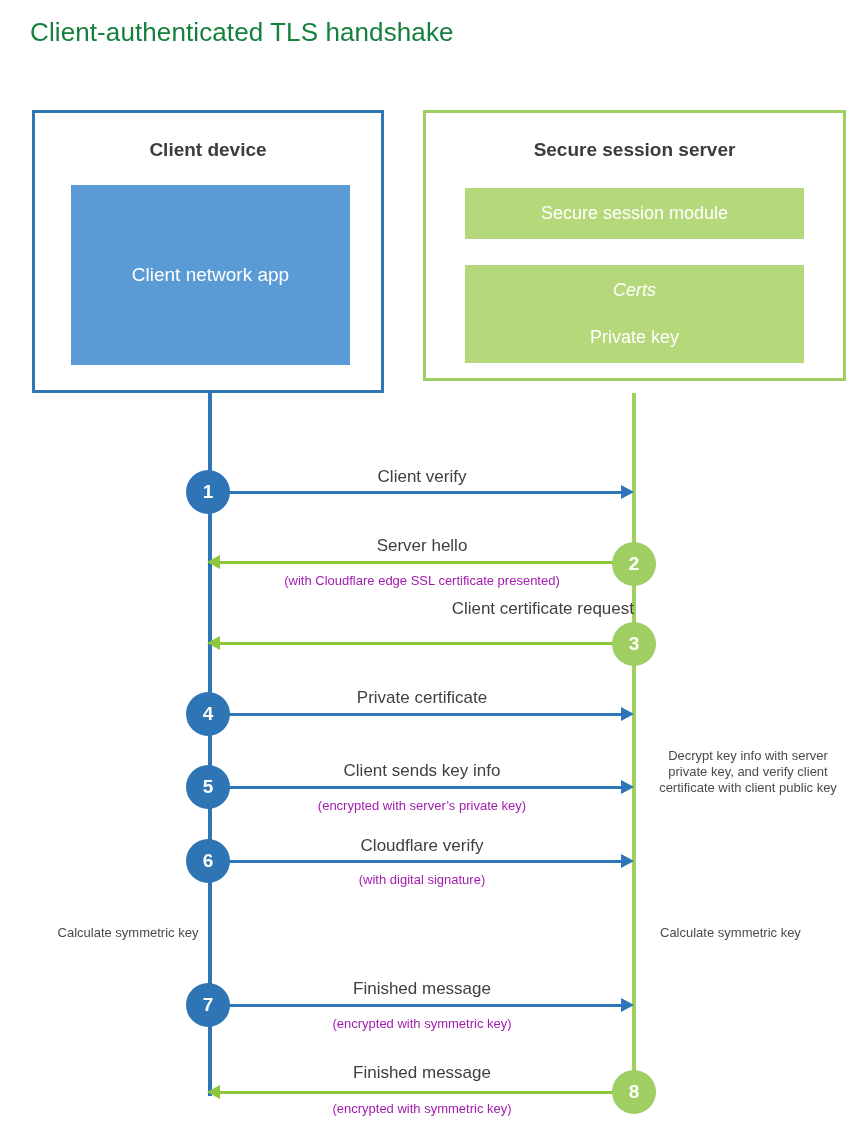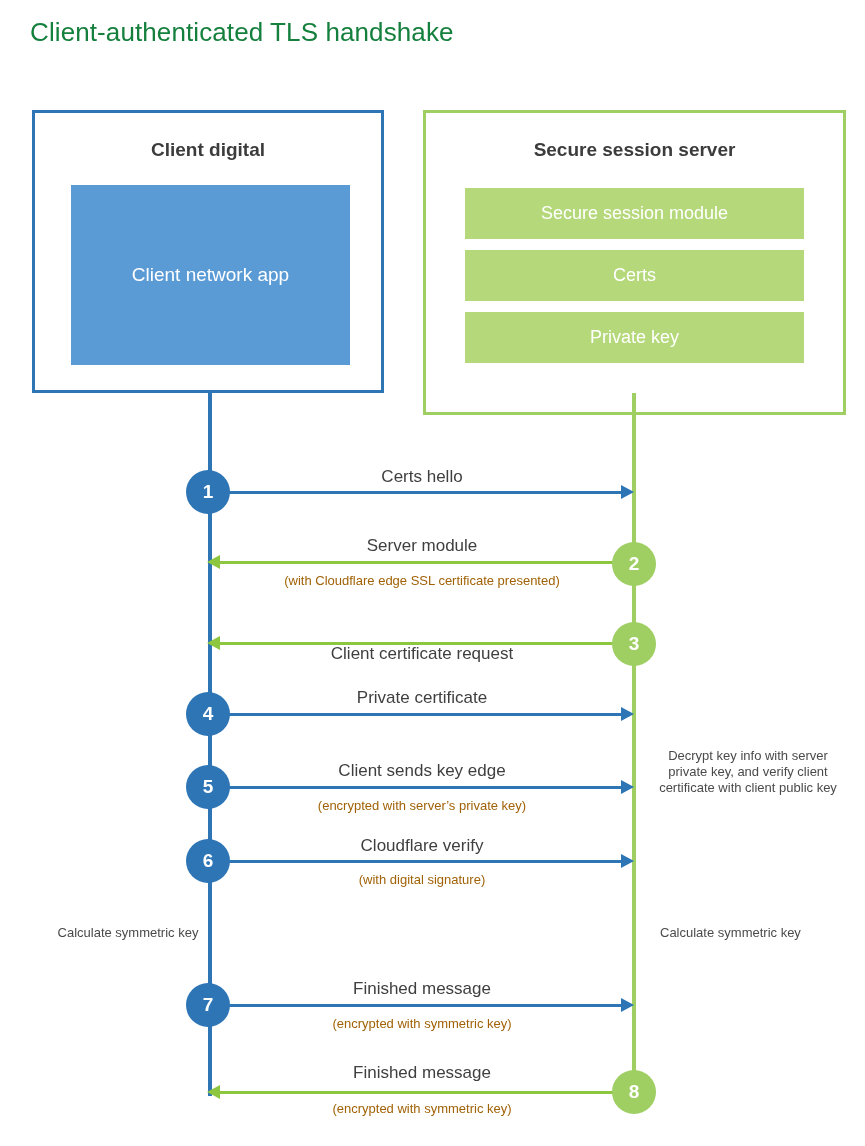--- a/index.html
+++ b/index.html
@@ -45,21 +45,21 @@
     left: 32px;
     top: 110px;
     width: 352px;
     height: 283px;
     border: 3px solid #2e75b6;
   }
   .party-box.server {
     left: 423px;
     top: 110px;
     width: 423px;
-    height: 305px;
+    height: 271px;
     border: 3px solid #9fcf63;
   }
   .party-title {
     position: absolute;
     left: 0;
     right: 0;
     top: 26px;
     text-align: center;
     font-size: 19px;
     font-weight: bold;
@@ -91,21 +91,21 @@
     width: 339px;
     height: 51px;
     background: #b5d97a;
     color: #ffffff;
     font-size: 18px;
     display: flex;
     align-items: center;
     justify-content: center;
   }
   .srv-bar.b1 { top: 75px; }
-  .srv-bar.b2 { top: 137px; }
+  .srv-bar.b2 { top: 152px; font-style: italic; }
   .srv-bar.b3 { top: 199px; }
 
   
   .lifeline {
     position: absolute;
     width: 4px;
   }
   .lifeline.client-line {
     left: 208px;
     top: 393px;
@@ -156,21 +156,21 @@
   .msg-label {
     position: absolute;
     text-align: center;
     color: #3f3f3f;
     font-size: 17px;
     white-space: nowrap;
   }
   .msg-sub {
     position: absolute;
     text-align: center;
-    color: #a16207;
+    color: #a21caf;
     font-size: 13px;
     white-space: nowrap;
   }
 
   
   .side-note {
     position: absolute;
     color: #4a4a4a;
     font-size: 13px;
     line-height: 16px;
@@ -188,58 +188,58 @@
   }
 </style>
 </head>
 <body>
 
 <div class="canvas">
 
   <div class="title">Client-authenticated TLS handshake</div>
 
   <div class="party-box client">
-    <div class="party-title">Client digital</div>
+    <div class="party-title">Client device</div>
     <div class="client-app">
       <span>Client network app</span>
     </div>
   </div>
 
   <div class="party-box server">
     <div class="party-title">Secure session server</div>
     <div class="srv-bar b1">Secure session module</div>
     <div class="srv-bar b2">Certs</div>
     <div class="srv-bar b3">Private key</div>
   </div>
 
   <div class="lifeline client-line"></div>
   <div class="lifeline server-line"></div>
 
-  <div class="msg-label" style="left:210px; top:467px; width:424px;">Certs hello</div>
+  <div class="msg-label" style="left:210px; top:467px; width:424px;">Client verify</div>
   <div class="arrow-line blue" style="left:210px; top:491px; width:413px;"></div>
   <div class="arrow-head right-blue" style="left:621px; top:485px;"></div>
   <div class="bubble blue" style="left:186px; top:470px;">1</div>
 
-  <div class="msg-label" style="left:210px; top:536px; width:424px;">Server module</div>
+  <div class="msg-label" style="left:210px; top:536px; width:424px;">Server hello</div>
   <div class="arrow-line green" style="left:215px; top:561px; width:418px;"></div>
   <div class="arrow-head left-green" style="left:207px; top:555px;"></div>
   <div class="msg-sub" style="left:210px; top:573px; width:424px;">(with Cloudflare edge SSL certificate presented)</div>
   <div class="bubble green" style="left:612px; top:542px;">2</div>
 
-  <div class="msg-label" style="left:210px; top:644px; width:424px;">Client certificate request</div>
+  <div class="msg-label" style="left:210px; top:599px; width:424px;text-align:right;">Client certificate request</div>
   <div class="arrow-line green" style="left:215px; top:642px; width:418px;"></div>
   <div class="arrow-head left-green" style="left:207px; top:636px;"></div>
   <div class="bubble green" style="left:612px; top:622px;">3</div>
 
   <div class="msg-label" style="left:210px; top:688px; width:424px;">Private certificate</div>
   <div class="arrow-line blue" style="left:210px; top:713px; width:413px;"></div>
   <div class="arrow-head right-blue" style="left:621px; top:707px;"></div>
   <div class="bubble blue" style="left:186px; top:692px;">4</div>
 
-  <div class="msg-label" style="left:210px; top:761px; width:424px;">Client sends key edge</div>
+  <div class="msg-label" style="left:210px; top:761px; width:424px;">Client sends key info</div>
   <div class="arrow-line blue" style="left:210px; top:786px; width:413px;"></div>
   <div class="arrow-head right-blue" style="left:621px; top:780px;"></div>
   <div class="msg-sub" style="left:210px; top:798px; width:424px;">(encrypted with server’s private key)</div>
   <div class="bubble blue" style="left:186px; top:765px;">5</div>
 
   <div class="msg-label" style="left:210px; top:836px; width:424px;">Cloudflare verify</div>
   <div class="arrow-line blue" style="left:210px; top:860px; width:413px;"></div>
   <div class="arrow-head right-blue" style="left:621px; top:854px;"></div>
   <div class="msg-sub" style="left:210px; top:872px; width:424px;">(with digital signature)</div>
   <div class="bubble blue" style="left:186px; top:839px;">6</div>

